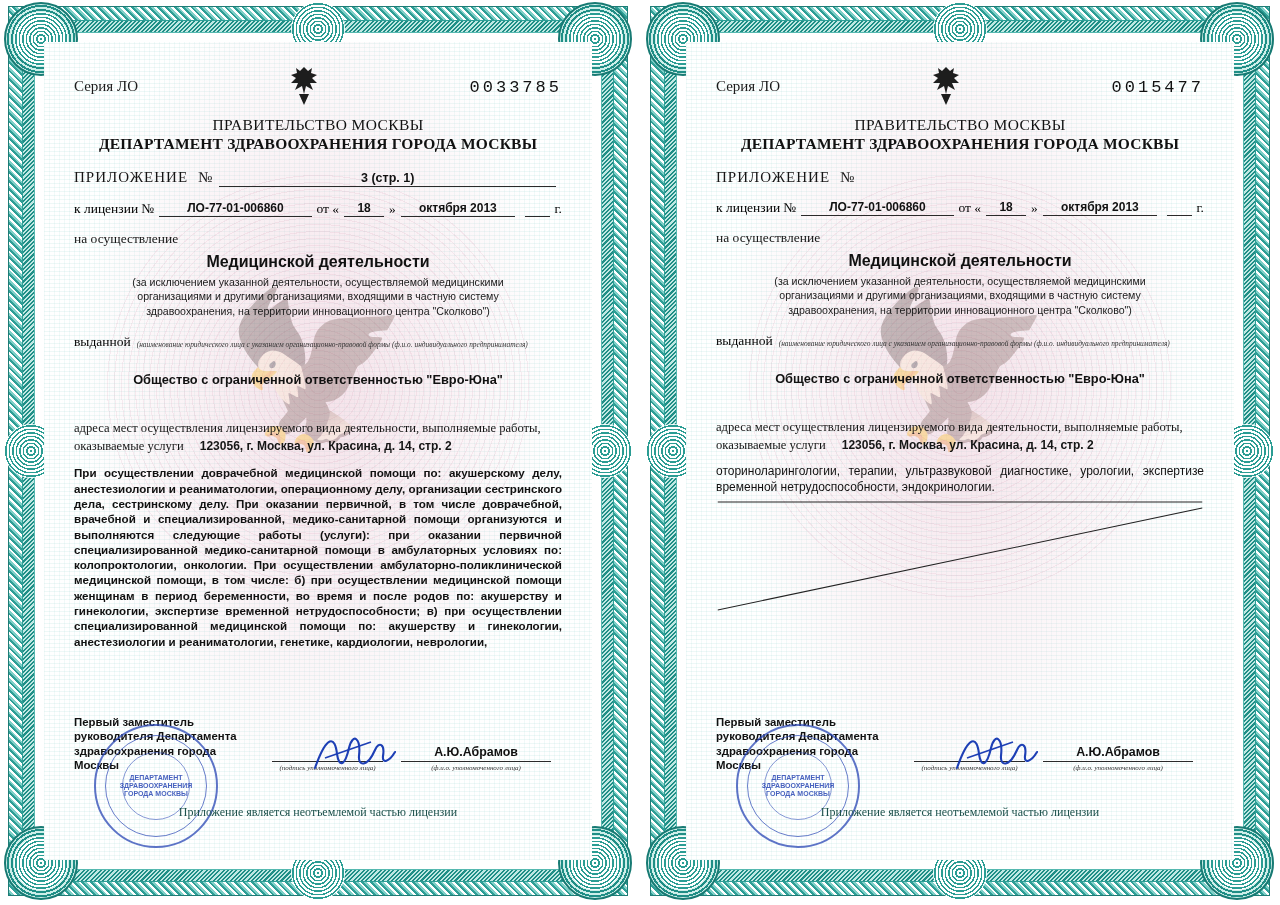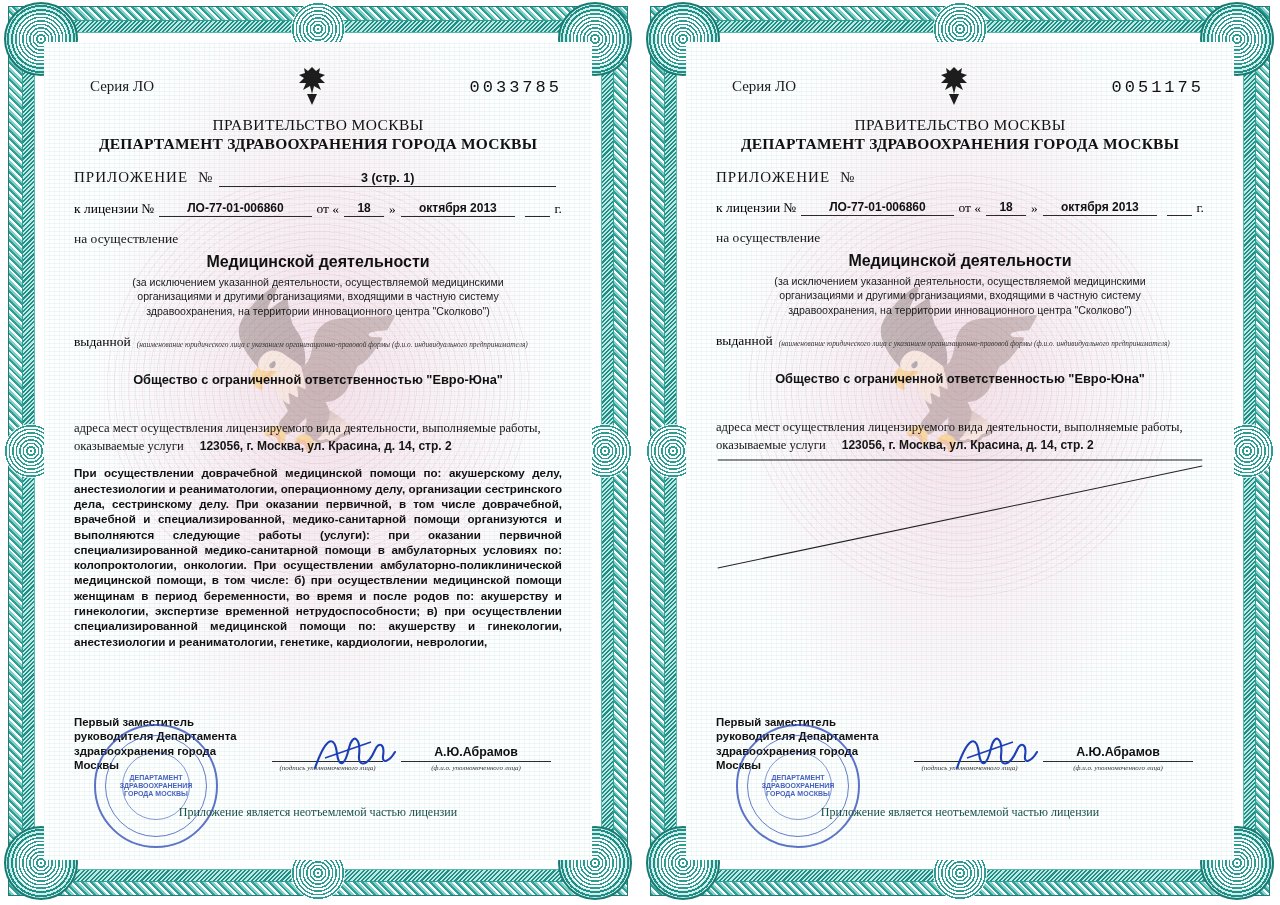--- a/index.html
+++ b/index.html
@@ -60,21 +60,21 @@
   .rosette.br{right:-4px;bottom:-4px;}
   .rosette-mid{position:absolute;width:54px;height:54px;border-radius:50%;
     background:repeating-radial-gradient(circle at 50% 50%, #2b9d94 0 1.5px, #ffffff 1.5px 3.5px);}
   .rosette-mid.t{left:50%;top:-4px;transform:translateX(-50%);}
   .rosette-mid.b{left:50%;bottom:-4px;transform:translateX(-50%);}
   .rosette-mid.l{left:-4px;top:50%;transform:translateY(-50%);}
   .rosette-mid.r{right:-4px;top:50%;transform:translateY(-50%);}
 
   
   .content{position:absolute;inset:0;padding:22px 30px 10px 30px;box-sizing:border-box;}
-  .topline{display:flex;align-items:flex-start;justify-content:space-between;margin-left:16px;}
+  .topline{display:flex;align-items:flex-start;justify-content:space-between;}
   .series{font-family:"Liberation Serif",serif;font-size:15px;color:#1b1b1b;padding-top:14px;}
   .emblem{width:36px;height:44px;display:flex;align-items:center;justify-content:center;
     font-size:30px;color:#1d1d1d;line-height:1;}
   .number{font-family:"Liberation Mono",monospace;font-size:17px;letter-spacing:3px;color:#111;padding-top:14px;}
 
   .gov{text-align:center;margin-top:8px;}
   .gov .l1{font-family:"Liberation Serif",serif;font-size:15.5px;letter-spacing:.4px;color:#111;}
   .gov .l2{font-family:"Liberation Serif",serif;font-size:15.5px;font-weight:bold;letter-spacing:.2px;color:#111;margin-top:1px;}
 
   .row{display:flex;align-items:flex-start;margin-top:14px;font-family:"Liberation Serif",serif;font-size:14px;color:#151515;}
@@ -285,21 +285,21 @@
 
       <div class="content">
         <div class="topline">
           <div class="series">Серия ЛО</div>
           <div class="emblem">
             <svg viewBox="0 0 36 44" width="36" height="44" aria-hidden="true">
               <path d="M18 3 L22 7 L26 4 L25 9 L31 11 L26 14 L31 19 L24 19 L27 26 L20 22 L18 30 L16 22 L9 26 L12 19 L5 19 L10 14 L5 11 L11 9 L10 4 L14 7 Z" fill="#1d1d1d"></path>
               <path d="M13 30 L18 41 L23 30 Z" fill="#1d1d1d"></path>
             </svg>
           </div>
-          <div class="number">0051175</div>
+          <div class="number">0015477</div>
         </div>
 
         <div class="gov">
           <div class="l1">ПРАВИТЕЛЬСТВО МОСКВЫ</div>
           <div class="l2">ДЕПАРТАМЕНТ ЗДРАВООХРАНЕНИЯ ГОРОДА МОСКВЫ</div>
         </div>
 
         <div class="row app">
           <span class="lbl">ПРИЛОЖЕНИЕ</span>
           <span class="lbl" style="margin-left:10px">№</span>
@@ -333,20 +333,21 @@
         <div class="orgname">Общество с ограниченной ответственностью "Евро-Юна"</div>
 
         <div class="addr-block">
           <div>адреса мест осуществления лицензируемого вида деятельности, выполняемые работы,</div>
           <div class="addr-line2">
             <span>оказываемые услуги</span>
             <span class="addr-val">123056, г. Москва, ул. Красина, д. 14, стр. 2</span>
           </div>
         </div>
 
+        <div class="works short">оториноларингологии, терапии, ультразвуковой диагностике, урологии, экспертизе временной нетрудоспособности, эндокринологии.</div>
 
         <div class="strike-box">
           <svg viewBox="0 0 560 118" preserveAspectRatio="none" width="100%" height="118" aria-hidden="true">
             <line x1="2" y1="4" x2="558" y2="4" stroke="#222" stroke-width="1.1"></line>
             <line x1="2" y1="112" x2="558" y2="10" stroke="#222" stroke-width="1.1"></line>
           </svg>
         </div>
       </div>
 
       <div class="sign-area">

